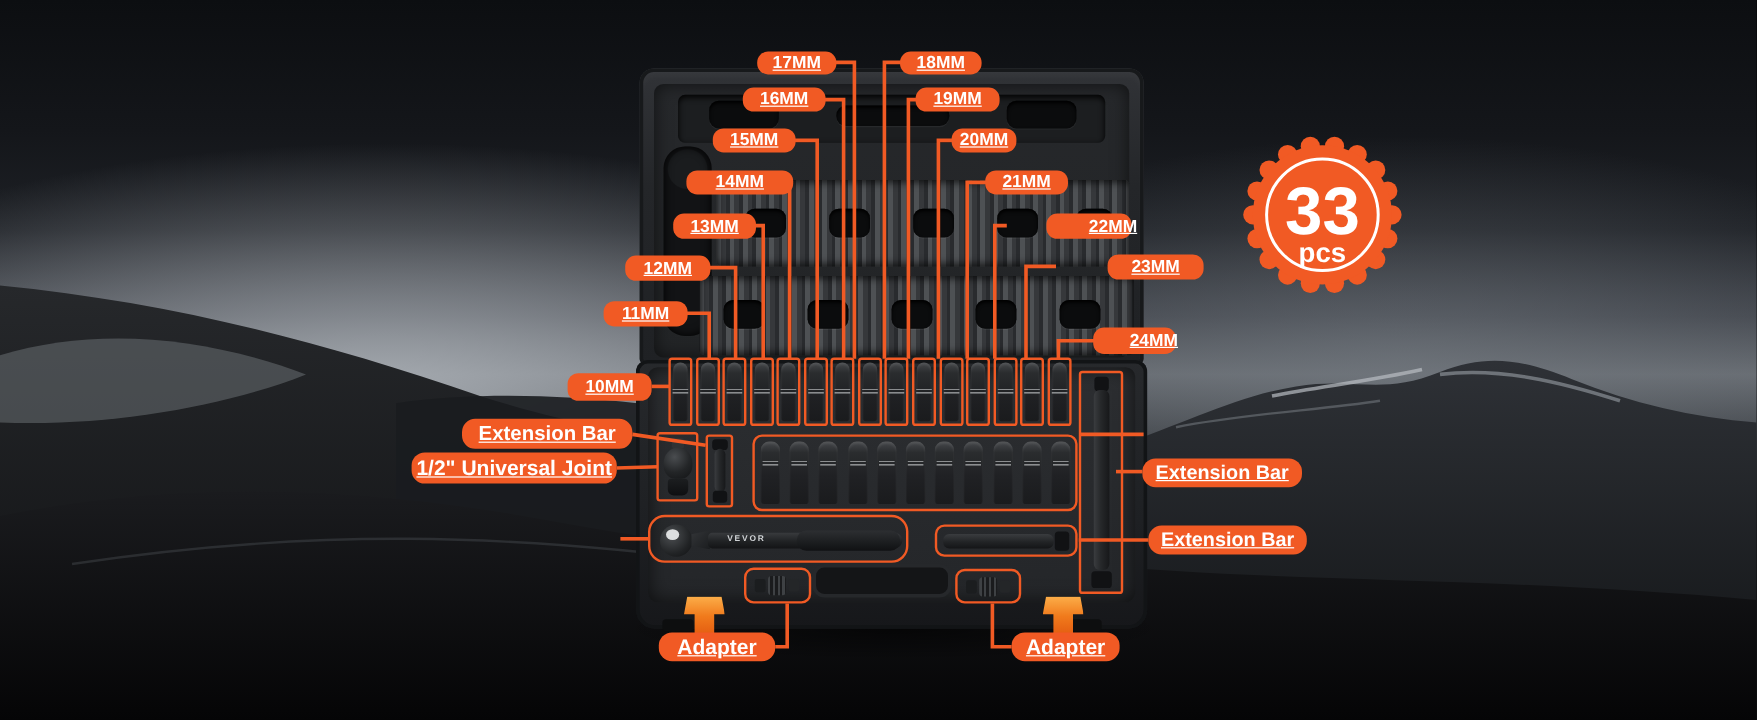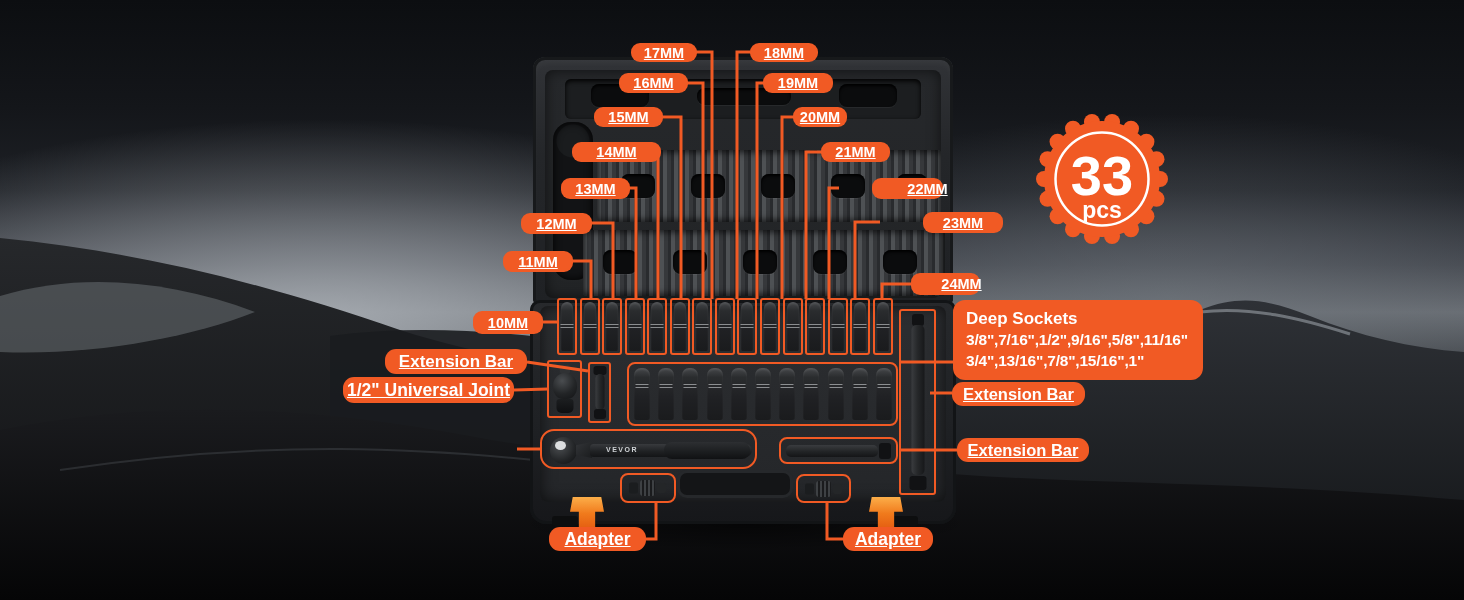--- a/index.html
+++ b/index.html
@@ -366,25 +366,20 @@
   <div class="co mm" style="left:879px;top:212px;width:80px;height:21px;margin-left:44px;">23MM</div>
   <div class="co mm" style="left:911px;top:273px;width:69px;height:22px;padding-left:32px;">24MM</div>
 
   <div class="co big" style="left:385px;top:349px;width:142px;height:25px;">Extension Bar</div>
   <div class="co big" style="left:343px;top:377px;width:171px;height:26px;font-size:17.5px;">1/2" Universal Joint</div>
   <div class="co big" style="left:549px;top:527px;width:97px;height:24px;font-size:17.5px;">Adapter</div>
   <div class="co big" style="left:843px;top:527px;width:90px;height:24px;font-size:17.5px;">Adapter</div>
   <div class="co big" style="left:952px;top:382px;width:133px;height:24px;font-size:16.5px;">Extension Bar</div>
   <div class="co big" style="left:957px;top:438px;width:132px;height:24px;font-size:16.5px;">Extension Bar</div>
 
-  <div class="deep" style="left:953px;top:300px;width:250px;">
-    <span class="t">Deep Sockets</span>
-    <span class="s">3/8",7/16",1/2",9/16",5/8",11/16"</span>
-    <span class="s">3/4",13/16",7/8",15/16",1"</span>
-  </div>
 
   <svg class="badge" viewBox="0 0 136 136">
     <g id="badge-scallops">
         <circle cx="126" cy="68" r="8" fill="#F15A24"></circle>
         <circle cx="122.50217200558268" cy="87.83716831288879" r="8" fill="#F15A24"></circle>
         <circle cx="112.43057770090073" cy="105.28168136181927" r="8" fill="#F15A24"></circle>
         <circle cx="97" cy="118.22947341949744" r="8" fill="#F15A24"></circle>
         <circle cx="78.07159430468197" cy="125.11884967470806" r="8" fill="#F15A24"></circle>
         <circle cx="57.92840569531804" cy="125.11884967470806" r="8" fill="#F15A24"></circle>
         <circle cx="39.000000000000014" cy="118.22947341949745" r="8" fill="#F15A24"></circle>

